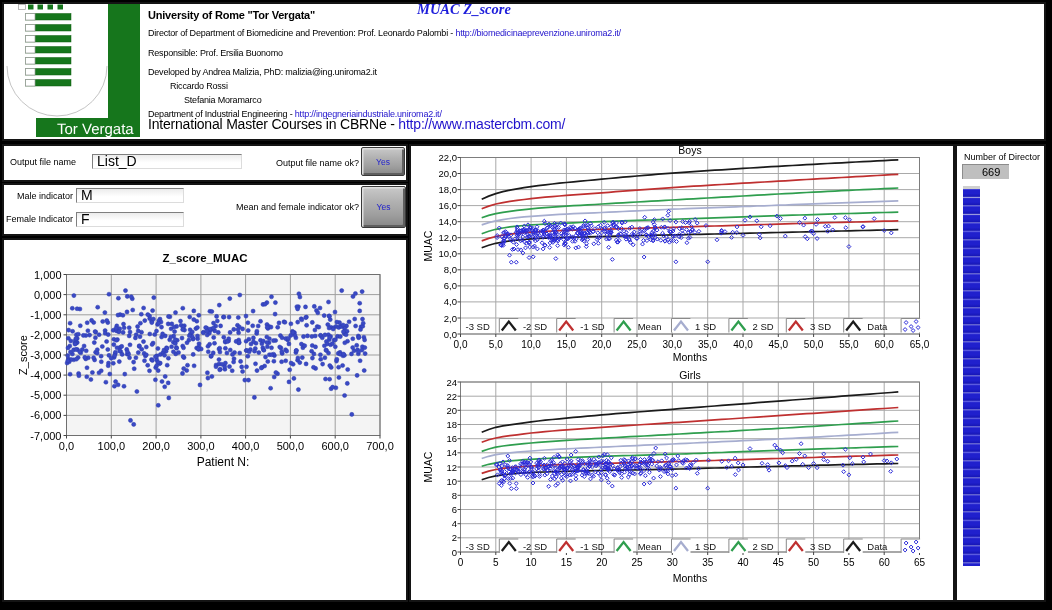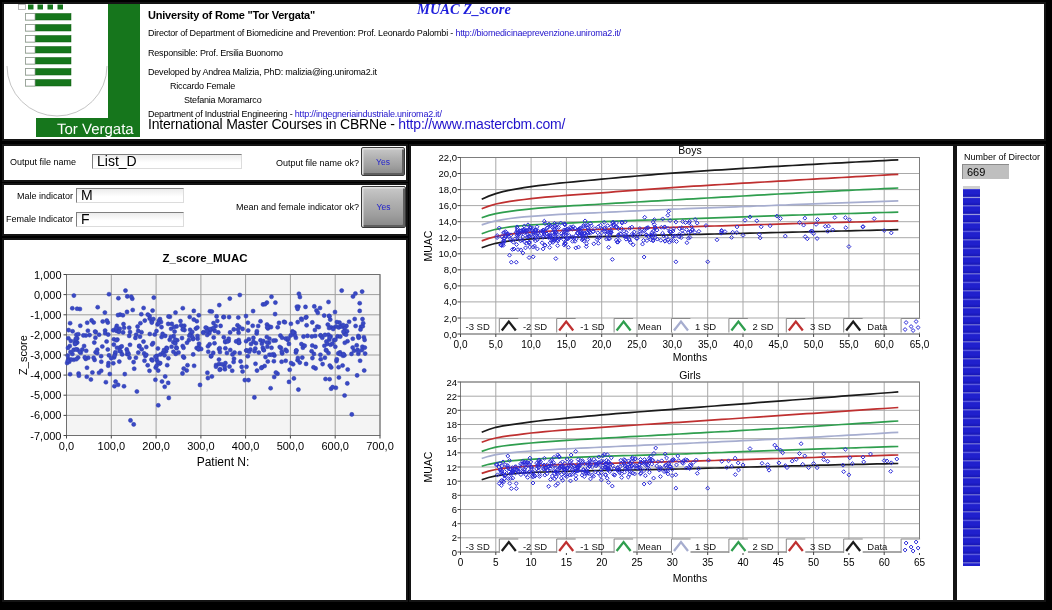--- a/index.html
+++ b/index.html
@@ -38,21 +38,21 @@
 <rect x="21.5" y="64.5" width="9.5" height="6.5" fill="#fff" stroke="#9a9a9a" stroke-width="0.7"></rect>
 <rect x="21.5" y="75.5" width="45.5" height="6.5" fill="#16761c" stroke="#0e5c0e" stroke-width="0.5"></rect>
 <rect x="21.5" y="75.5" width="9.5" height="6.5" fill="#fff" stroke="#9a9a9a" stroke-width="0.7"></rect>
 <text x="53" y="130" font-family="Liberation Sans, sans-serif" font-size="15" fill="#ffffff" transform="rotate(0.03 90 125)">Tor Vergata</text>
 </svg>
 <div class="lbl" style="left:148px;top:9px;font-size:11px;font-weight:bold;letter-spacing:-0.2px">University of Rome "Tor Vergata"</div>
 <div class="lbl" style="left:417px;top:0.5px;font-family:'Liberation Serif',serif;font-style:italic;font-weight:bold;font-size:14.5px;color:#1e1edb">MUAC Z_score</div>
 <div class="lbl" style="left:148px;top:27.5px;font-size:9px;letter-spacing:-0.2px">Director of Department of Biomedicine and Prevention: Prof. Leonardo Palombi - <a class="lnk">http://biomedicinaeprevenzione.uniroma2.it/</a></div>
 <div class="lbl" style="left:148px;top:48px;font-size:9px;letter-spacing:-0.2px">Responsible: Prof. Ersilia Buonomo</div>
 <div class="lbl" style="left:148px;top:66.5px;font-size:9px;letter-spacing:-0.2px">Developed by Andrea Malizia, PhD: malizia@ing.uniroma2.it</div>
-<div class="lbl" style="left:170px;top:80.5px;font-size:9px;letter-spacing:-0.2px">Riccardo Female</div>
+<div class="lbl" style="left:170px;top:80.5px;font-size:9px;letter-spacing:-0.2px">Riccardo Rossi</div>
 <div class="lbl" style="left:184px;top:94.5px;font-size:9px;letter-spacing:-0.2px">Stefania Moramarco</div>
 <div class="lbl" style="left:148px;top:108.5px;font-size:9px;letter-spacing:-0.2px">Department of Industrial Engineering - <a class="lnk">http://ingegneriaindustriale.uniroma2.it/</a></div>
 <div class="lbl" style="left:148px;top:116px;font-size:14px;letter-spacing:-0.2px">International Master Courses in CBRNe - <a class="lnk">http://www.mastercbm.com/</a></div>
 
 <div class="lbl" style="left:10px;top:157px">Output file name</div>
 <div class="fld" style="left:92px;top:154px;width:150px;height:15px;line-height:12px">List_D</div>
 <div class="lbl" style="right:693px;top:158px">Output file name ok?</div>
 <div class="btn" style="left:361px;top:147px;width:44px;height:29px">Yes</div>
 
 <div class="lbl" style="right:979px;top:191px">Male indicator</div>
@@ -1898,15 +1898,15 @@
 <path d="M490.1,407.0 V393.0 H509.1" fill="none" stroke="#8a8a8a" stroke-width="1"></path>
 <use href="#dm" x="495.1" y="397.0"></use>
 <use href="#dm" x="500.1" y="401.0"></use>
 <use href="#dm" x="505.1" y="396.0"></use>
 <use href="#dm" x="494.1" y="404.0"></use>
 <use href="#dm" x="502.1" y="405.0"></use>
 <use href="#dm" x="507.1" y="402.0"></use>
 </svg>
 
 <div style="position:absolute;left:964px;top:152px;font-size:9px;white-space:nowrap">Number of Director</div>
-<div style="position:absolute;left:962px;top:164px;width:47px;height:15px;background:#bfbfbf;border-top:1px solid #8c8c8c;border-left:1px solid #8c8c8c;font-size:11px;line-height:15px;padding-left:4px;box-sizing:border-box">669</div>
+<div style="position:absolute;left:962px;top:164px;width:47px;height:15px;background:#bfbfbf;border-top:1px solid #8c8c8c;border-left:1px solid #8c8c8c;font-size:11px;line-height:15px;padding-left:19px;box-sizing:border-box">669</div>
 <div style="position:absolute;left:963px;top:186px;width:17px;height:380px;background:#cfcfcf"></div>
 <div style="position:absolute;left:963px;top:189px;width:17px;height:377px;background:repeating-linear-gradient(180deg,#5b5be0 0px,#2020cd 1.2px,#2020cd 4.5px,#1717b8 7.3px,#9a9ade 8.5px)"></div>
 
 </body></html>

